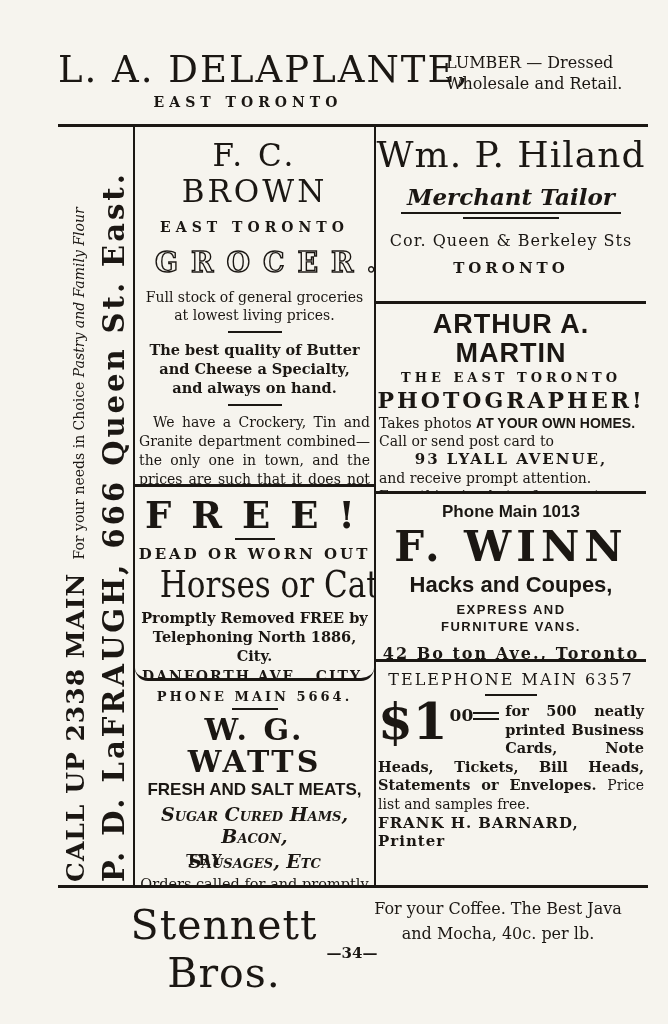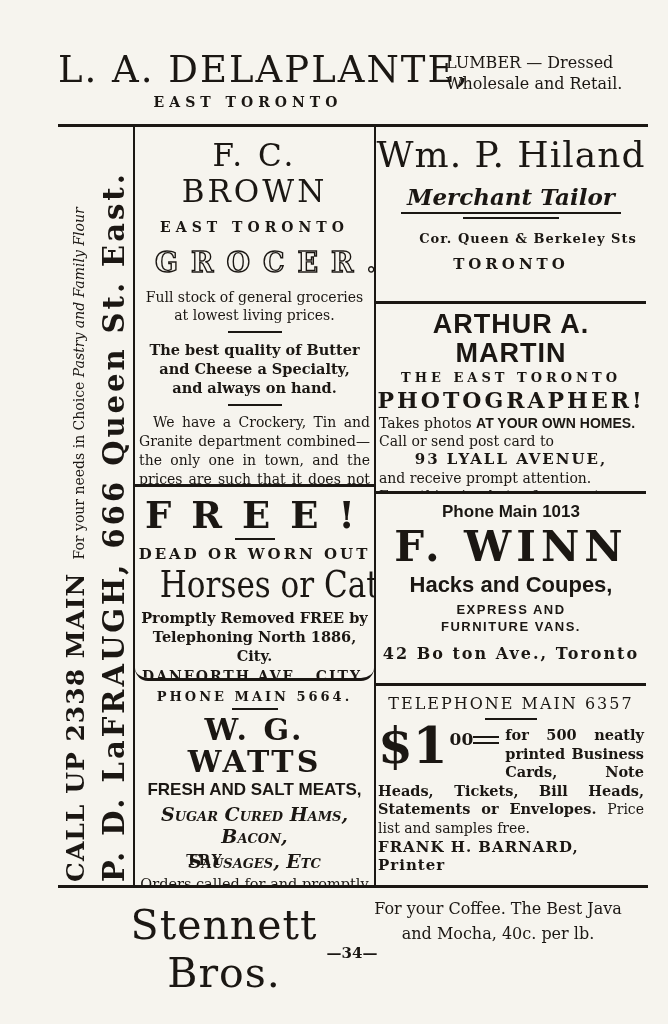--- a/index.html
+++ b/index.html
@@ -71,32 +71,32 @@
   .watts-line1{font-family:"Liberation Sans",sans-serif;font-weight:bold;font-size:17px;margin-top:2px;}
   .watts-line2{font-style:italic;font-weight:bold;font-variant:small-caps;font-size:19px;line-height:22px;margin-top:3px;}
   .watts-body{font-size:14.5px;line-height:19px;margin-top:3px;}
   
   .hiland{height:177px;padding-top:6px;}
   .hiland-title{font-size:36px;line-height:44px;letter-spacing:1px;}
   .tailor-wrap{margin-top:6px;}
   .hiland-trade{display:inline-block;font-size:23px;font-weight:bold;font-style:italic;
     border-bottom:2px solid var(--ink);padding:0 6px 2px;}
   .tailor-rule2{width:96px;height:2px;background:var(--ink);margin:3px auto 0;}
-  .hiland-addr{font-size:13px;font-weight:bold;letter-spacing:1px;margin-top:12px;padding-left:34px;}
+  .hiland-addr{font-size:16px;font-weight:normal;letter-spacing:1px;margin-top:12px;}
   .hiland-city{font-size:15px;font-weight:bold;letter-spacing:4px;margin-top:9px;}
   
   .martin{height:190px;padding-top:6px;}
   .sans-bold{font-family:"Liberation Sans",sans-serif;font-weight:bold;}
   .martin-title{font-family:"Liberation Sans",sans-serif;font-weight:bold;font-size:27px;line-height:29px;letter-spacing:1px;}
   .martin-sub{font-size:13px;font-weight:bold;letter-spacing:4px;margin-top:2px;}
   .martin-trade{font-size:22px;letter-spacing:3px;font-weight:bold;margin-top:2px;}
   .martin-body{font-size:14px;line-height:17.5px;text-align:left;padding:0 3px;margin-top:2px;}
   .martin-addr{font-size:15px;font-weight:bold;letter-spacing:2px;text-align:center;}
   
-  .winn{height:192px;padding-top:8px;}
+  .winn{height:168px;padding-top:8px;}
   .winn-phone{font-family:"Liberation Sans",sans-serif;font-weight:bold;font-size:17px;}
   .winn-title{font-size:42px;font-weight:bold;letter-spacing:5px;line-height:46px;margin-top:2px;}
   .winn-sub{font-family:"Liberation Sans",sans-serif;font-weight:bold;font-size:22px;margin-top:2px;}
   .winn-line{font-family:"Liberation Sans",sans-serif;font-weight:bold;font-size:13px;letter-spacing:1.5px;line-height:17px;margin-top:3px;}
   .winn-addr{font-size:16px;font-weight:bold;letter-spacing:2px;margin-top:9px;}
   
   .barnard{height:200px;padding-top:8px;text-align:left;}
   .barnard-phone{font-size:16px;letter-spacing:2px;text-align:center;}
   .barnard-sep{width:52px;border-top:2px solid var(--ink);margin:5px auto 6px;}
   .price{float:left;margin:0 6px 0 2px;line-height:0.8;}

